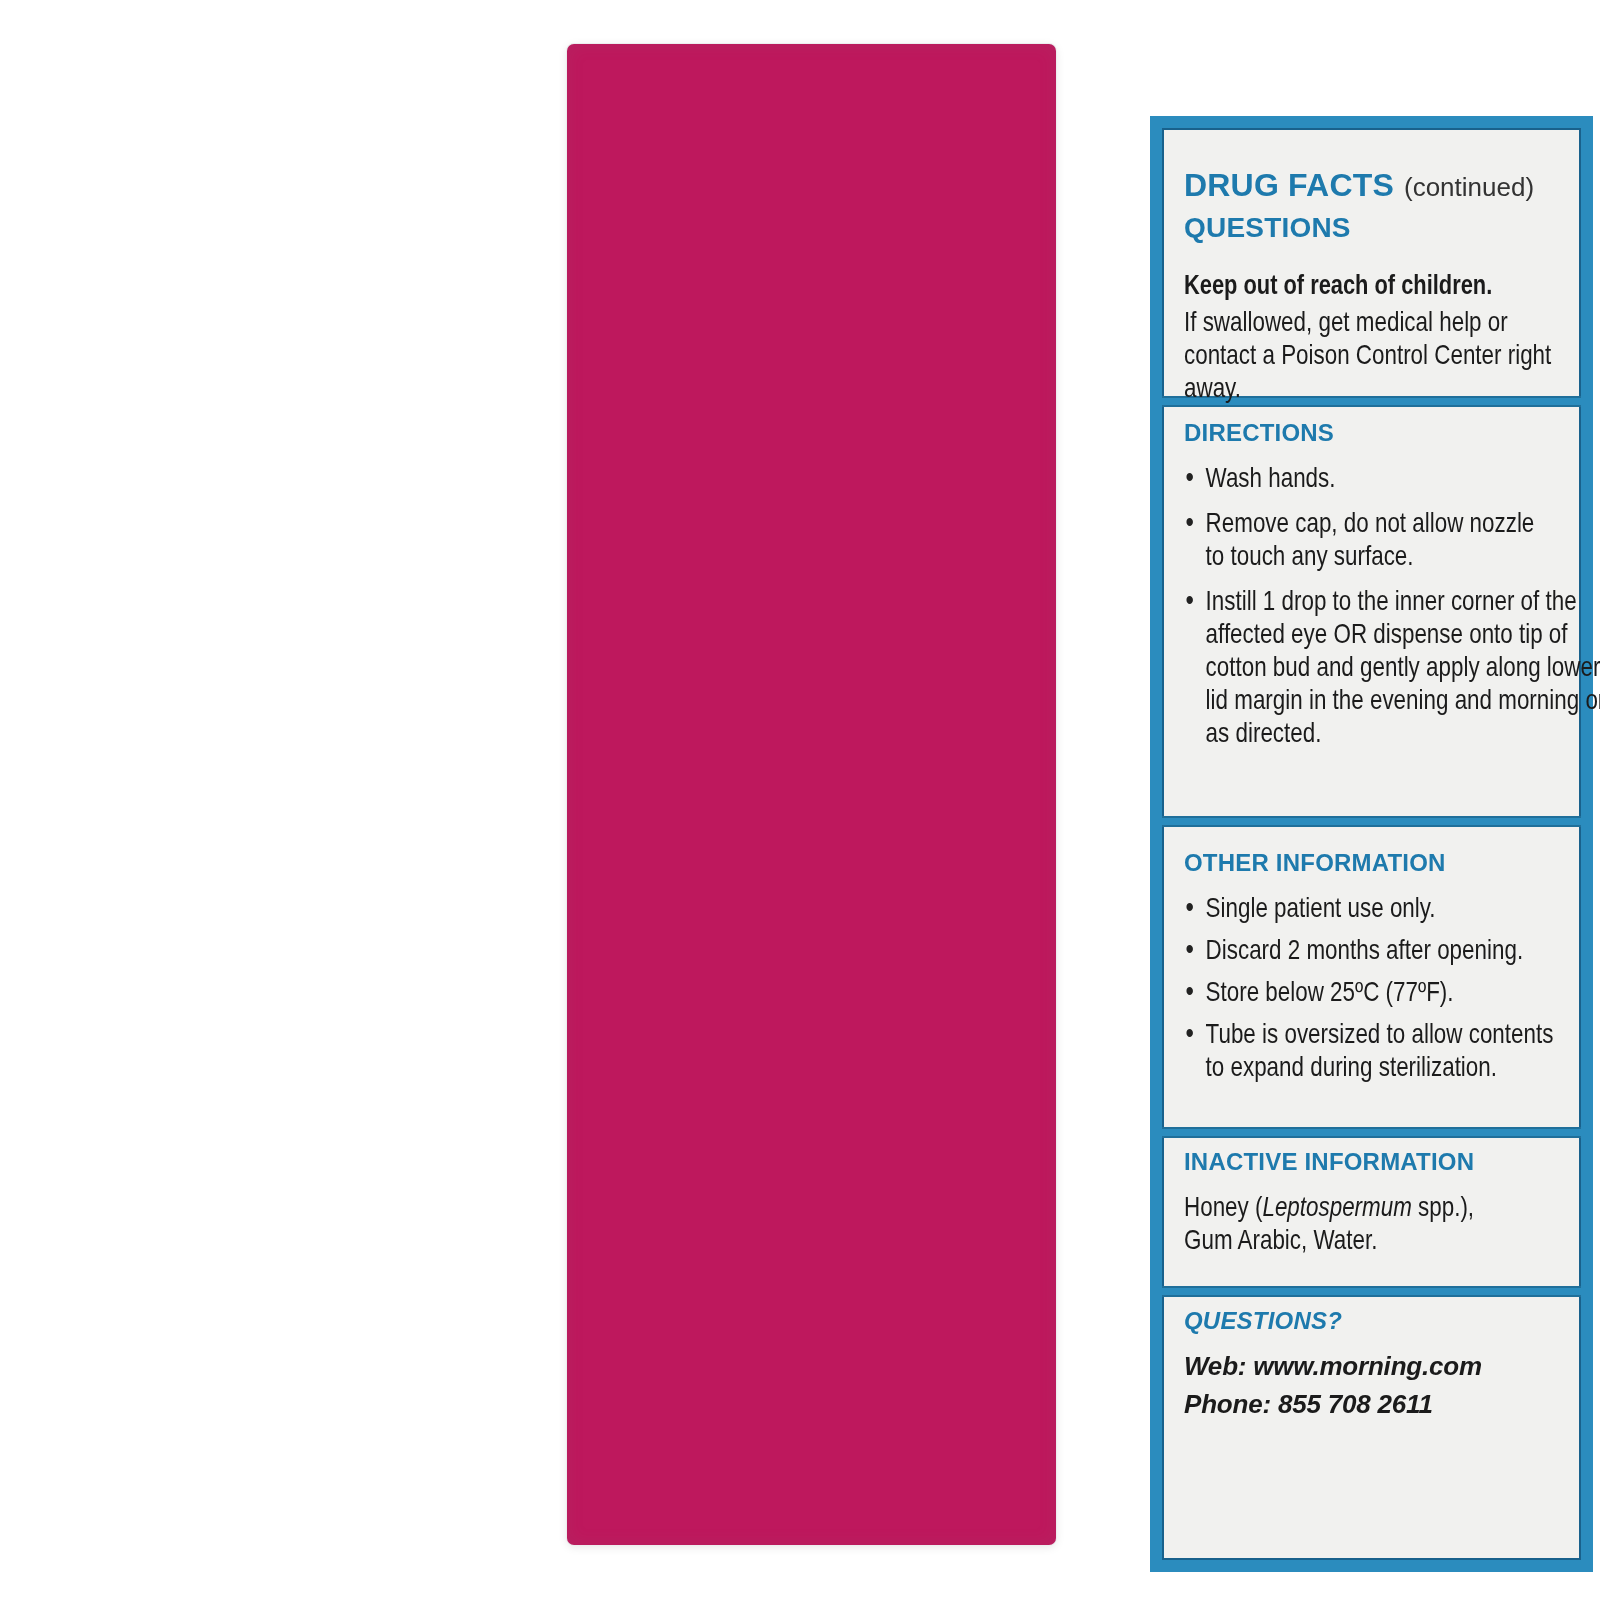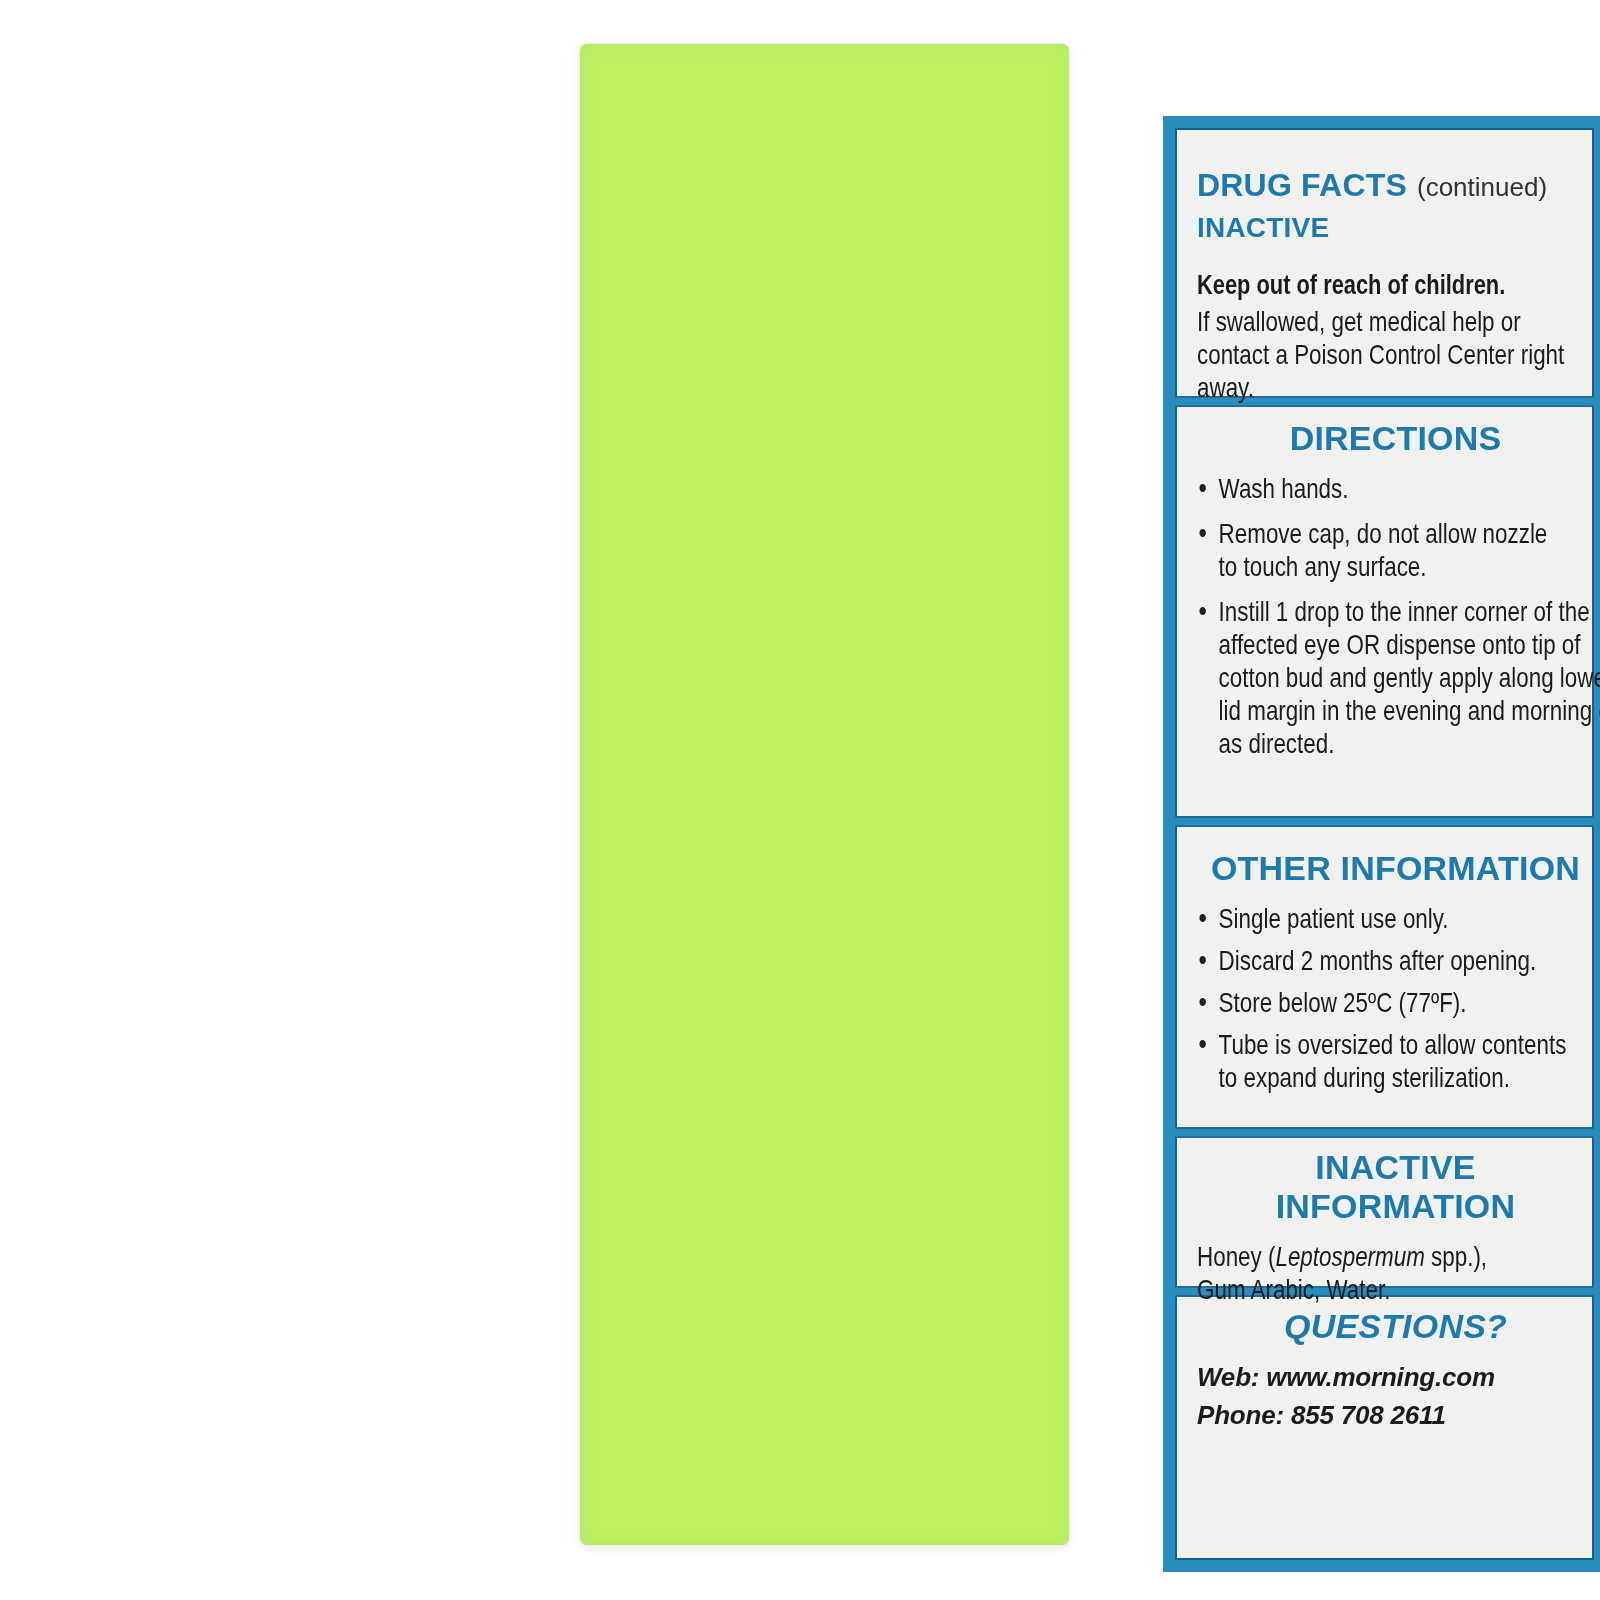--- a/index.html
+++ b/index.html
@@ -9,23 +9,23 @@
     height: 1600px;
     background: #ffffff;
     font-family: "Liberation Sans", sans-serif;
     color: #1b1b1b;
     overflow: hidden;
   }
 
   
   .package {
     position: absolute;
-    left: 580px; top: 44px;
+    left: 567px; top: 44px;
     width: 489px; height: 1501px;
-    background: #bef264;
+    background: #be185d;
     border-radius: 7px;
     box-shadow: 0 0 0 1px #eceeee, 0 2px 10px rgba(0,0,0,0.10), inset 0 0 18px rgba(120,125,130,0.10);
   }
 
   
   .panel {
     position: absolute;
     left: 583px; top: 72px;
     width: 443px; height: 1456px;
     box-sizing: border-box;
@@ -47,21 +47,21 @@
   .sec-directions { height: 409px; }
   .sec-other      { height: 300px; padding-top: 22px; }
   .sec-inactive   { height: 148px; padding-top: 10px; }
   .sec-questions  { flex: 1; padding-top: 10px; font-style: italic; }
 
   .hblue { color: #1e7aad; font-weight: bold; letter-spacing: 0.2px; }
   .title-row { display: flex; align-items: baseline; gap: 10px; margin-bottom: 8px; }
   .title-main { font-size: 32px; }
   .title-cont { font-size: 26px; font-weight: normal; color: #333333; margin-top: 24px; }
   .h-warnings { font-size: 28px; margin-bottom: 24px; }
-  .h-sec { font-size: 34px; margin-bottom: 14px; text-align: center; }
+  .h-sec { font-size: 24px; margin-bottom: 14px; }
 
   
   .tx { font-size: 28px; line-height: 33px; transform-origin: 0 0; }
   .tx-reg  { transform: scaleX(0.80); width: 494px; }
   .tx-bold { transform: scaleX(0.78); width: 506px; font-weight: bold; }
   .lead { margin-bottom: 4px; }
 
   .bullets { }
   .bullet-item { position: relative; padding-left: 27px; margin-bottom: 12px; }
   .bullet-item::before {
@@ -86,21 +86,21 @@
 
   <div class="package">
 
     <div class="panel">
 
       <div class="section sec-warnings">
         <div class="title-row">
           <span class="hblue title-main">DRUG FACTS</span>
           <span class="title-cont">(continued)</span>
         </div>
-        <div class="hblue h-warnings">INACTIVE</div>
+        <div class="hblue h-warnings">QUESTIONS</div>
         <div class="tx tx-bold lead">Keep out of reach of children.</div>
         <div class="tx tx-reg">If swallowed, get medical help or contact a Poison Control Center right away.</div>
       </div>
 
       <div class="divider"></div>
 
       <div class="section sec-directions">
         <div class="hblue h-sec">DIRECTIONS</div>
         <div class="bullets tx tx-reg" style="width:auto;">
           <div class="bullet-item">

